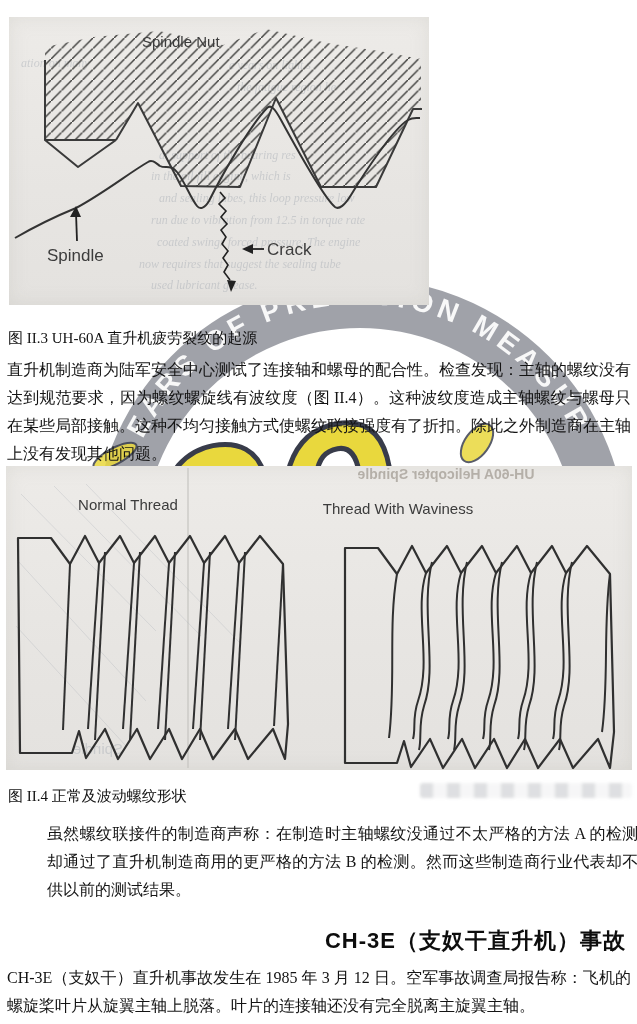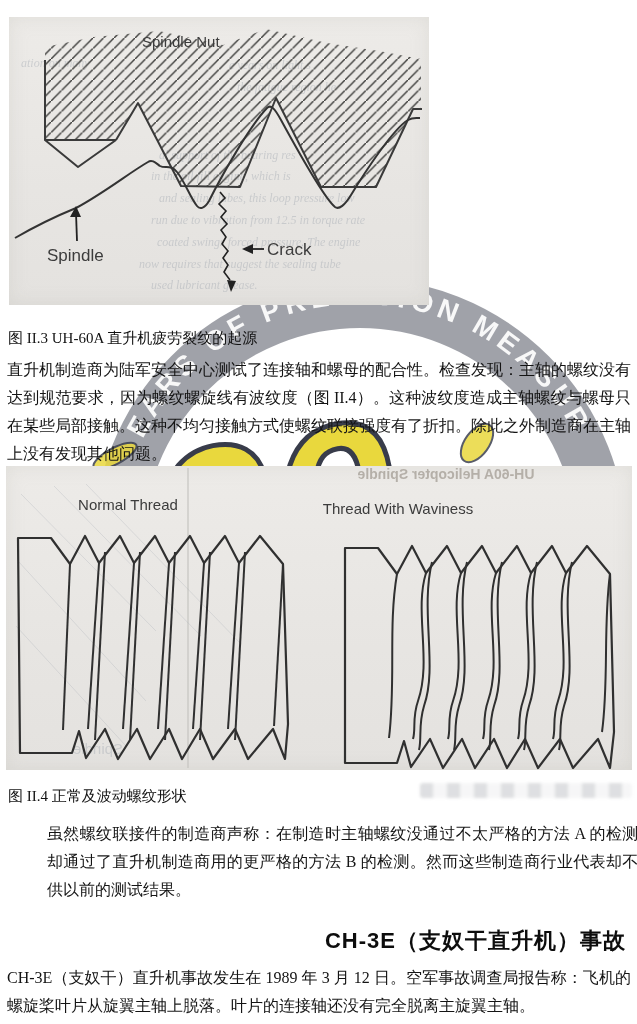--- a/index.html
+++ b/index.html
@@ -188,13 +188,13 @@
 </div>
 
 <div class="abs" id="bleed-band"></div>
 
 <div class="abs caption" id="caption2">图 II.4  正常及波动螺纹形状</div>
 
 <div class="abs para" id="para2">虽然螺纹联接件的制造商声称：在制造时主轴螺纹没通过不太严格的方法 A 的检测，但却通过了直升机制造商用的更严格的方法 B 的检测。然而这些制造商行业代表却不能提供以前的测试结果。</div>
 
 <div class="abs" id="section-heading">CH-3E（支奴干直升机）事故</div>
 
-<div class="abs para" id="para3">CH-3E（支奴干）直升机事故发生在 1989 年 3 月 12 日。空军事故调查局报告称：飞机的螺旋桨叶片从旋翼主轴上脱落。叶片的连接轴还没有完全脱离主旋翼主轴。</div>
+<div class="abs para" id="para3">CH-3E（支奴干）直升机事故发生在 1985 年 3 月 12 日。空军事故调查局报告称：飞机的螺旋桨叶片从旋翼主轴上脱落。叶片的连接轴还没有完全脱离主旋翼主轴。</div>
 
 </body></html>

